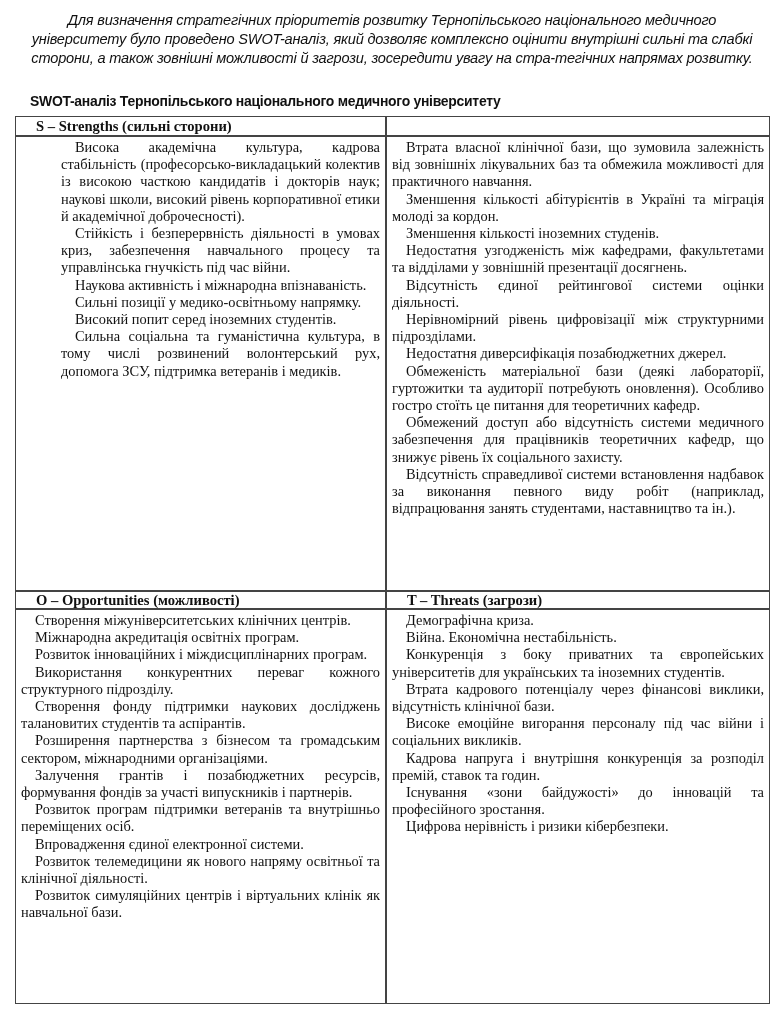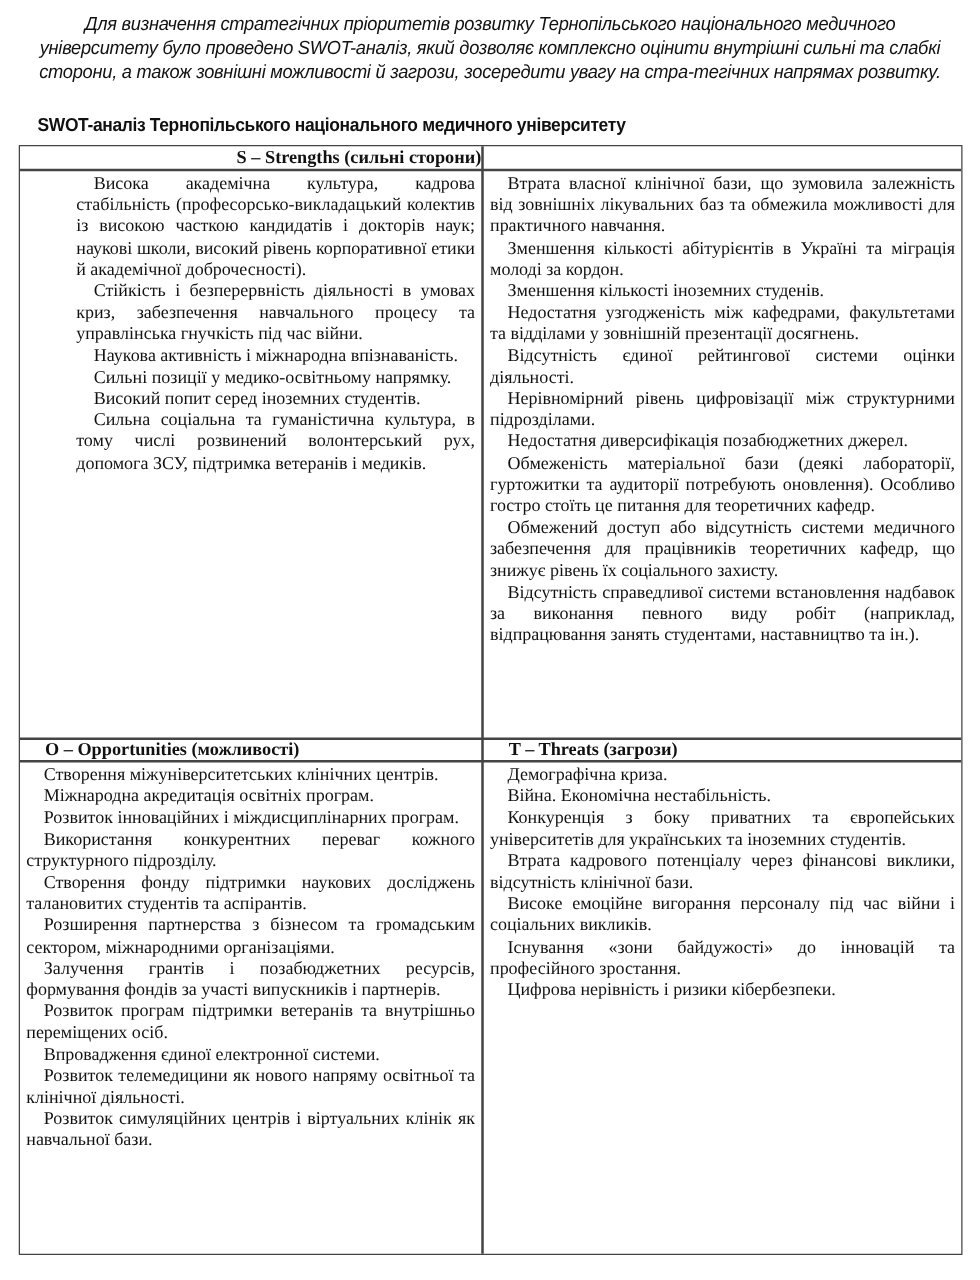--- a/index.html
+++ b/index.html
@@ -36,21 +36,21 @@
 
 <div class="intro">Для визначення стратегічних пріоритетів розвитку Тернопільського національного медичного університету було проведено SWOT-аналіз, який дозволяє комплексно оцінити внутрішні сильні та слабкі сторони, а також зовнішні можливості й загрози, зосередити увагу на стра-тегічних напрямах розвитку.</div>
 <div class="table-title">SWOT-аналіз Тернопільського національного медичного університету</div>
 
 <div class="swot">
   <div class="col-divider"></div>
   <div class="row-divider" style="top:18px"></div>
   <div class="row-divider" style="top:473px"></div>
   <div class="row-divider" style="top:491px"></div>
 
-  <div class="cell head" style="left:0; top:0; width:369px;text-align:right;">S – Strengths (сильні сторони)</div>
+  <div class="cell head" style="left:0; top:0; width:369px;">S – Strengths (сильні сторони)</div>
 
   <div class="cell body-cell bold" style="left:0; top:20px; width:369px;">
       <p>Висока академічна культура, кадрова стабільність (професорсько-викладацький колектив із високою часткою кандидатів і докторів наук; наукові школи, високий рівень корпоративної етики й академічної доброчесності).</p>
       <p>Стійкість і безперервність діяльності в умовах криз, забезпечення навчального процесу та управлінська гнучкість під час війни.</p>
       <p>Наукова активність і міжнародна впізнаваність.</p>
       <p>Сильні позиції у медико-освітньому напрямку.</p>
       <p>Високий попит серед іноземних студентів.</p>
       <p>Сильна соціальна та гуманістична культура, в тому числі розвинений волонтерський рух, допомога ЗСУ, підтримка ветеранів і медиків.</p>
     </div>
   <div class="cell body-cell" style="left:371px; top:20px; width:382px;">
@@ -81,16 +81,17 @@
       <p>Впровадження єдиної електронної системи.</p>
       <p>Розвиток телемедицини як нового напряму освітньої та клінічної діяльності.</p>
       <p>Розвиток симуляційних центрів і віртуальних клінік як навчальної бази.</p>
     </div>
   <div class="cell body-cell" style="left:371px; top:493px; width:382px;">
       <p>Демографічна криза.</p>
       <p>Війна. Економічна нестабільність.</p>
       <p>Конкуренція з боку приватних та європейських університетів для українських та іноземних студентів.</p>
       <p>Втрата кадрового потенціалу через фінансові виклики, відсутність клінічної бази.</p>
       <p>Високе емоційне вигорання персоналу під час війни і соціальних викликів.</p>
+      <p>Кадрова напруга і внутрішня конкуренція за розподіл премій, ставок та годин.</p>
       <p>Існування «зони байдужості» до інновацій та професійного зростання.</p>
       <p>Цифрова нерівність і ризики кібербезпеки.</p>
     </div>
 </div>
 
 </body></html>

